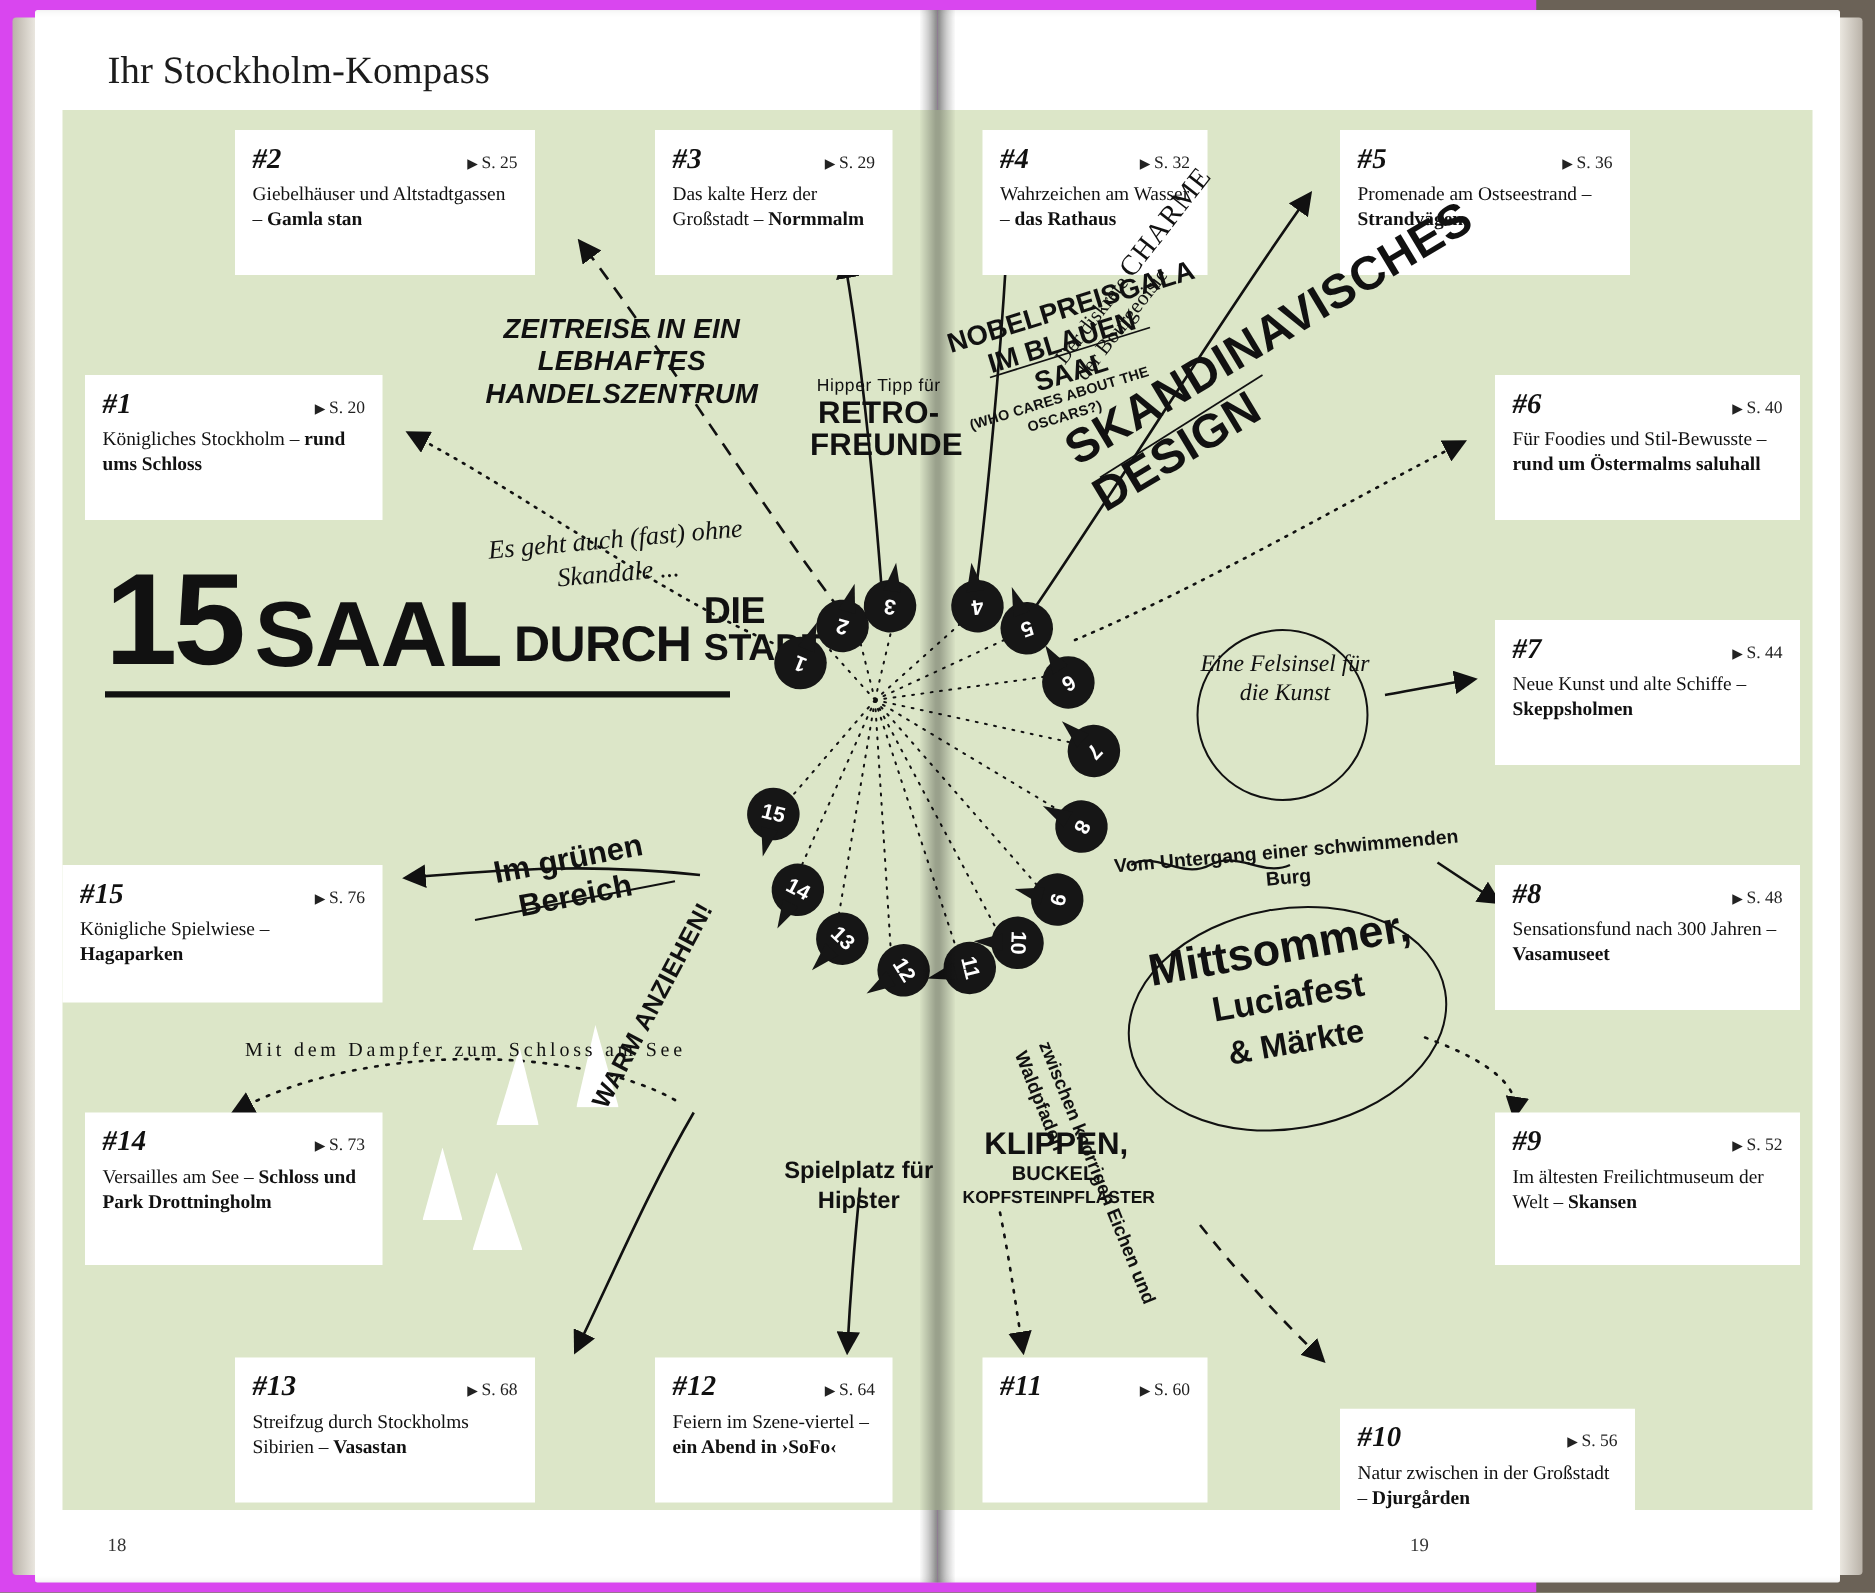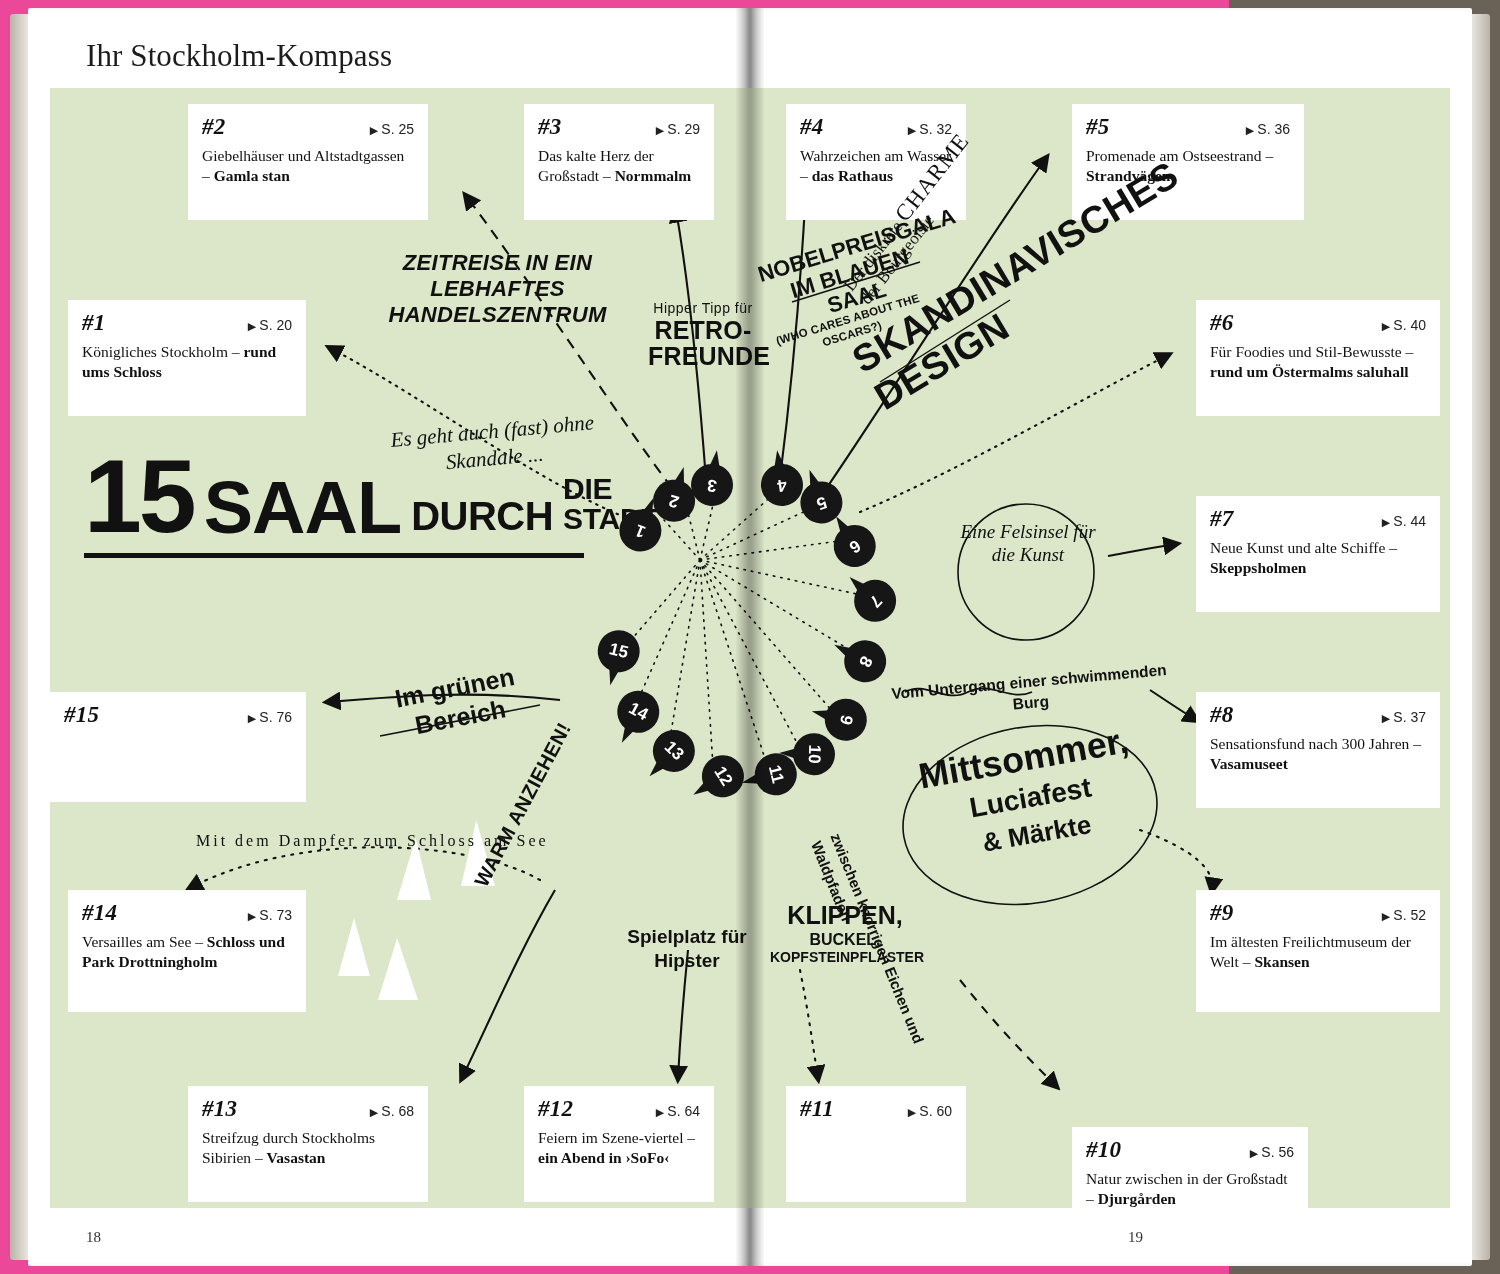--- a/index.html
+++ b/index.html
@@ -1,21 +1,21 @@
 <!DOCTYPE html>
 <html><head>
 <meta charset="utf-8">
 <style>
   html,body{margin:0;padding:0;background:#6b6257;}
   body{width:1500px;height:1274px;position:relative;overflow:hidden;
        font-family:"Liberation Serif",serif;}
 
   
   #book{position:absolute;left:0;top:0;width:1229px;height:1274px;
-        background:#ec4899;}
+        background:#d946ef;}
   .page{position:absolute;top:8px;height:1258px;background:#ffffff;}
   #page-left{left:28px;width:722px;border-radius:2px 0 0 2px;
      box-shadow:-6px 0 10px -6px rgba(0,0,0,.45) inset;}
   #page-right{left:750px;width:722px;border-radius:0 2px 2px 0;
      box-shadow:6px 0 10px -6px rgba(0,0,0,.45) inset;}
   #edge-left{position:absolute;left:10px;top:14px;width:20px;height:1246px;
      background:linear-gradient(90deg,#b9b2a8,#efece5);border-radius:3px 0 0 3px;}
   #edge-right{position:absolute;left:1470px;top:14px;width:20px;height:1246px;
      background:linear-gradient(270deg,#b9b2a8,#efece5);border-radius:0 3px 3px 0;}
   #gutter{position:absolute;left:736px;top:8px;width:28px;height:1258px;
@@ -35,21 +35,21 @@
   #folio-left{left:86px;}
   #folio-right{right:86px;}
 
   
   .card{position:absolute;background:#fff;z-index:3;
         padding:10px 14px 12px 14px;box-sizing:border-box;}
   .card .chead{display:flex;align-items:baseline;justify-content:space-between;
         margin-bottom:6px;}
   .card .num{font-family:"Liberation Serif",serif;font-style:italic;font-weight:700;
         font-size:23px;color:#111;letter-spacing:.2px;}
-  .card .pg{font-size:14px;color:#222;white-space:nowrap;font-family:Liberation Sans, sans-serif;}
+  .card .pg{font-size:14px;color:#222;white-space:nowrap;font-family:Liberation Serif, serif;}
   .card .pg .tri{font-size:11px;margin-right:3px;}
   .card .body{font-size:15.5px;line-height:1.26;color:#111;
         font-family:"Liberation Serif",serif;}
   .card .body b{font-weight:700;}
 
   
   #svg{position:absolute;left:0;top:0;width:1500px;height:1274px;z-index:2;}
 
   
   .lbl{position:absolute;z-index:4;color:#111;}
@@ -396,21 +396,21 @@
     <div class="chead">
         <span class="num">#7</span>
       <span class="pg"><span class="tri">▶</span><span>S. 44</span></span>
       </div>
     <div class="body"><span>Neue Kunst und alte Schiffe – </span><b>Skeppsholmen</b></div>
   </div>
 
   <div class="card" style="left:1196px;top:692px;width:244px;height:116px;">
     <div class="chead">
         <span class="num">#8</span>
-      <span class="pg"><span class="tri">▶</span><span>S. 37</span></span>
+      <span class="pg"><span class="tri">▶</span><span>S. 48</span></span>
       </div>
     <div class="body"><span>Sensationsfund nach 300 Jahren – </span><b>Vasamuseet</b></div>
   </div>
 
   <div class="card" style="left:1196px;top:890px;width:244px;height:122px;">
     <div class="chead">
         <span class="num">#9</span>
       <span class="pg"><span class="tri">▶</span><span>S. 52</span></span>
       </div>
     <div class="body"><span>Im ältesten Freilichtmuseum der Welt – </span><b>Skansen</b></div>
@@ -453,16 +453,17 @@
       <span class="pg"><span class="tri">▶</span><span>S. 73</span></span>
       </div>
     <div class="body"><span>Versailles am See – </span><b>Schloss und Park Drottningholm</b></div>
   </div>
 
   <div class="card" style="left:50px;top:692px;width:256px;height:110px;">
     <div class="chead">
         <span class="num">#15</span>
       <span class="pg"><span class="tri">▶</span><span>S. 76</span></span>
       </div>
+    <div class="body"><span>Königliche Spielwiese – </span><b>Hagaparken</b></div>
   </div>
 
   <div id="gutter"></div>
 </div>
 
 </body></html>

